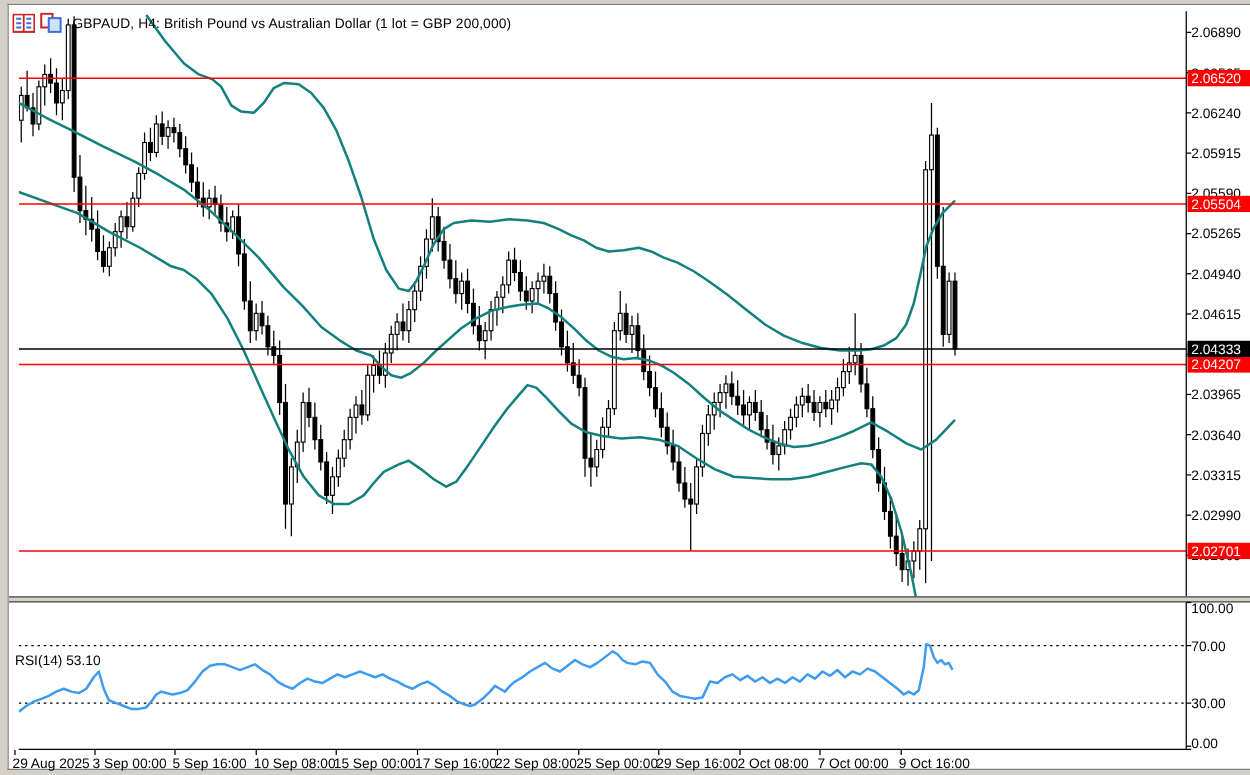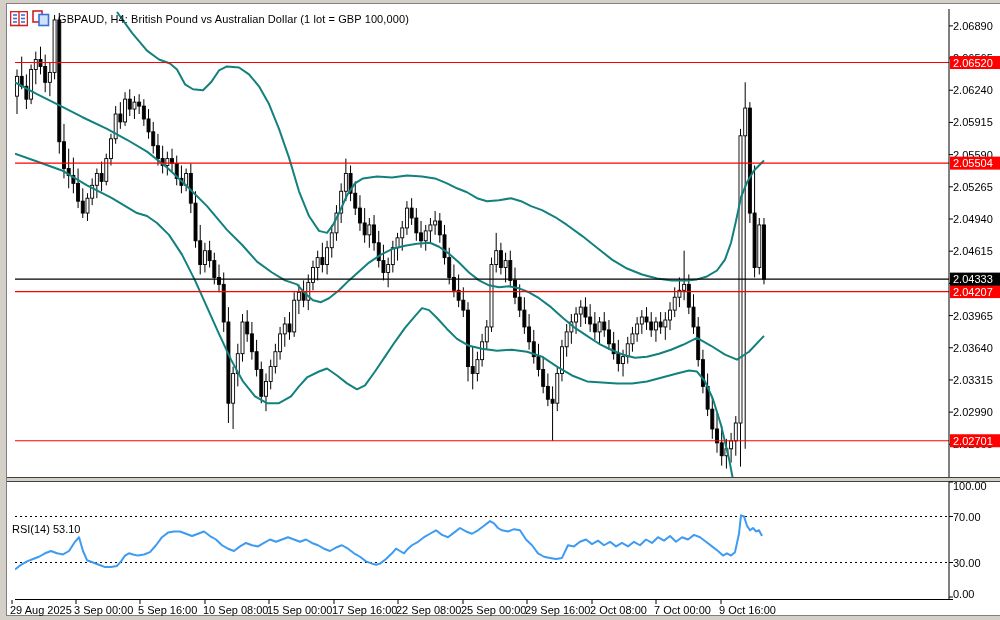--- a/index.html
+++ b/index.html
@@ -483,16 +483,16 @@
         <line x1="11" y1="11" x2="15" y2="11" stroke="#3a6fd8" stroke-width="1.6"></line>
       </svg>
     </span>
     <span class="icon-btn" id="icon2">
       <svg width="18" height="17" viewBox="0 0 18 17">
         <rect x="1" y="1" width="9" height="11" fill="#ffffff" stroke="#cc2222" stroke-width="1.6"></rect>
         <rect x="7" y="4.5" width="9.5" height="11" fill="#cfe2f7" stroke="#3a6fd8" stroke-width="1.6"></rect>
       </svg>
     </span>
 
-    <div class="overlay" id="chart-title">GBPAUD, H4:  British Pound vs Australian Dollar (1 lot = GBP 100,000)</div>
+    <div class="overlay" id="chart-title">GBPAUD, H4:  British Pound vs Australian Dollar (1 lot = GBP 200,000)</div>
     <div class="overlay" id="rsi-title">RSI(14) 53.10</div>
   </div>
 </div>
 
 </body></html>

